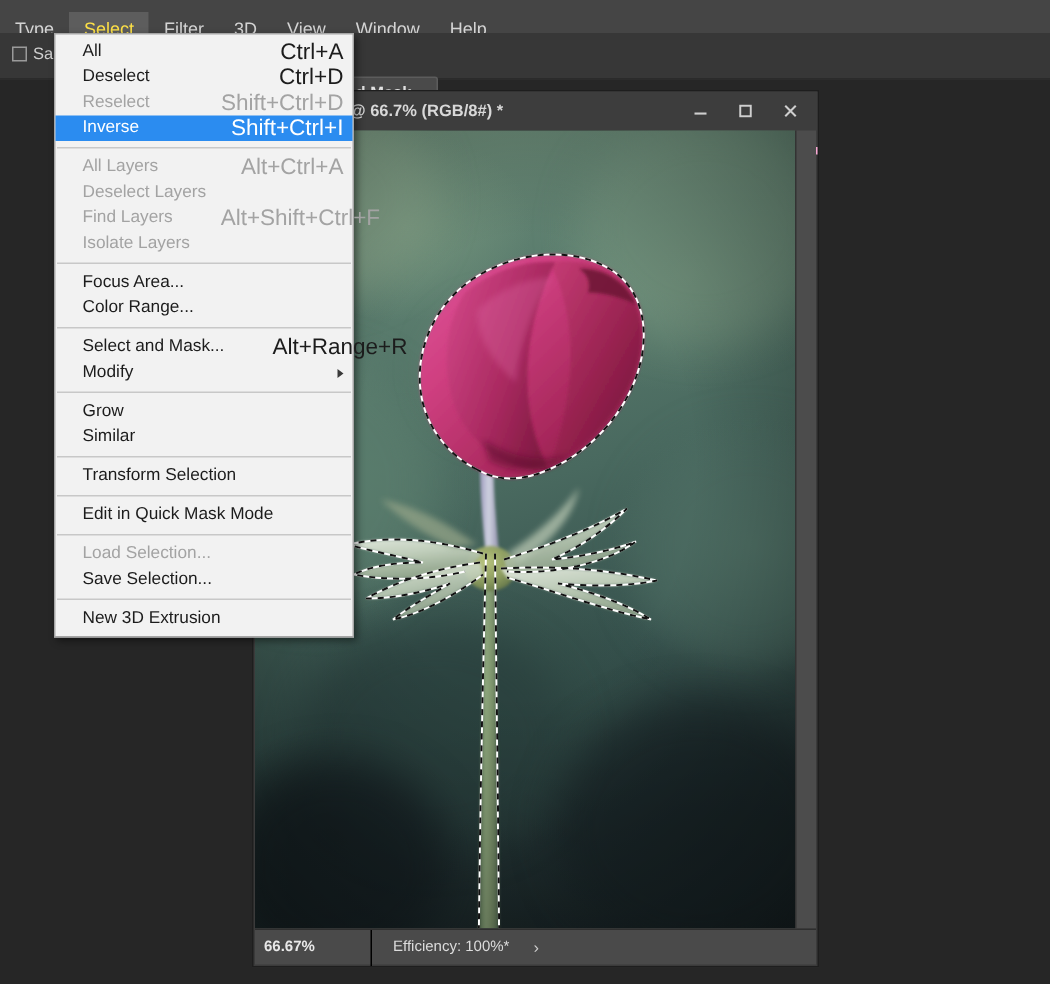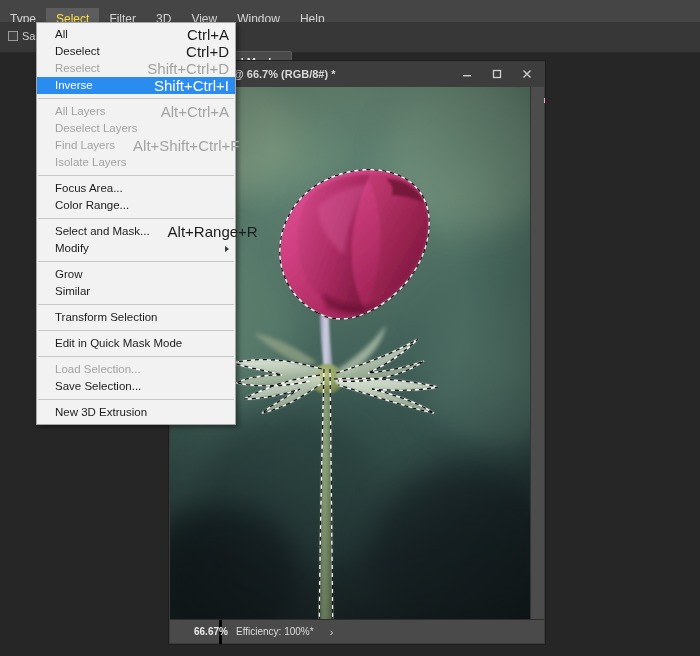--- a/index.html
+++ b/index.html
@@ -125,26 +125,26 @@
   .doc-statusbar {
     position: absolute;
     left: 1px; right: 1px; bottom: 1px;
     height: 24px;
     background: #4a4a4a;
     border-top: 1px solid #2e2e2e;
     display: flex; align-items: center;
     box-sizing: border-box;
   }
   .sb-zoom {
-    width: 52px;
-    padding-left: 24px;
+    width: 78px;
+    padding-left: 6px;
     color: #e8e8e8;
     font-size: 10px;
     font-weight: bold;
-    border-right: 3px solid #000000;
+    border-right: 1px solid #000000;
     box-sizing: border-box;
     height: 24px; line-height: 24px;
   }
   .sb-eff {
     padding-left: 14px;
     color: #dcdcdc;
     font-size: 10px;
     height: 24px; line-height: 24px;
     white-space: nowrap;
     text-align: right;
@@ -196,20 +196,21 @@
     padding: 3px 0;
   }
   .mi {
     position: relative;
     height: 17px; line-height: 17px;
     display: flex; align-items: center;
     padding: 0 6px 0 18px;
     font-size: 11.5px;
     color: #1c1c1c;
     white-space: nowrap;
+    gap: 14px;
   }
   .mi.disabled { color: #a3a3a3; }
   .mi.sel { background: #2b8cf0; color: #ffffff; }
   .mi .lbl { flex: 0 0 auto; }
   .mi .sc {
     margin-left: auto;
     font-size: 15px;
     color: inherit;
     padding-left: 18px;
   }

